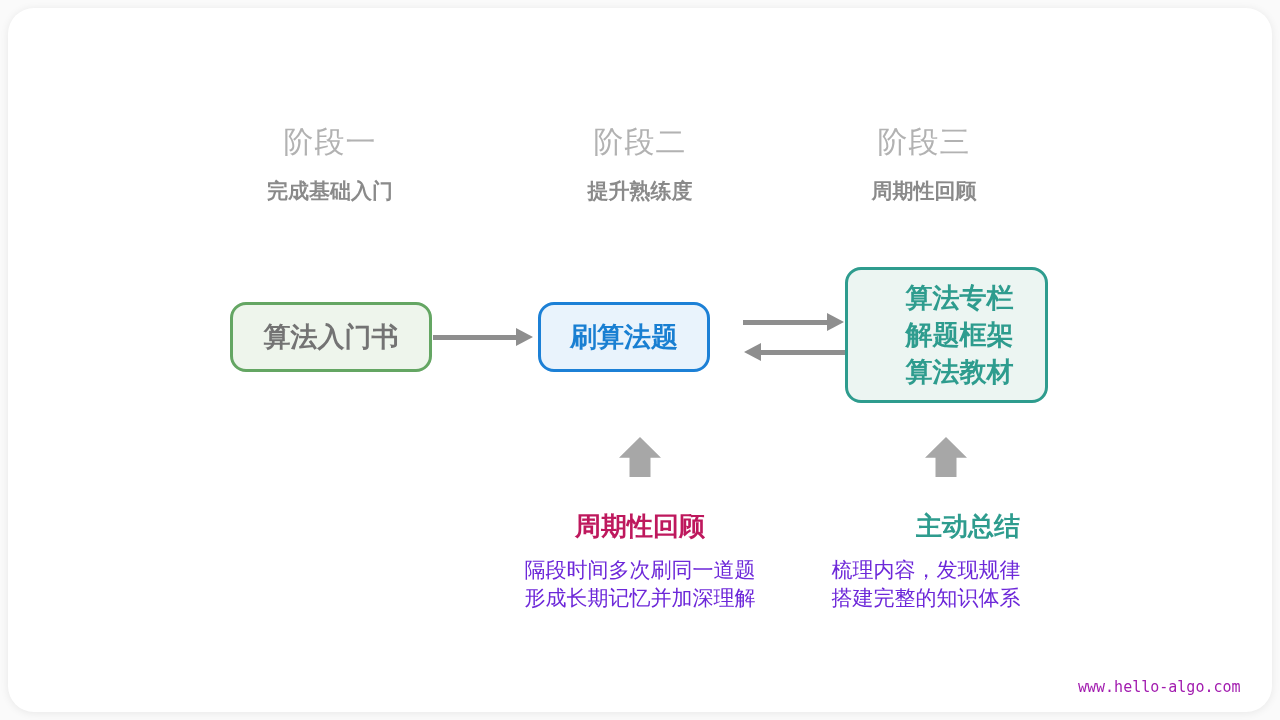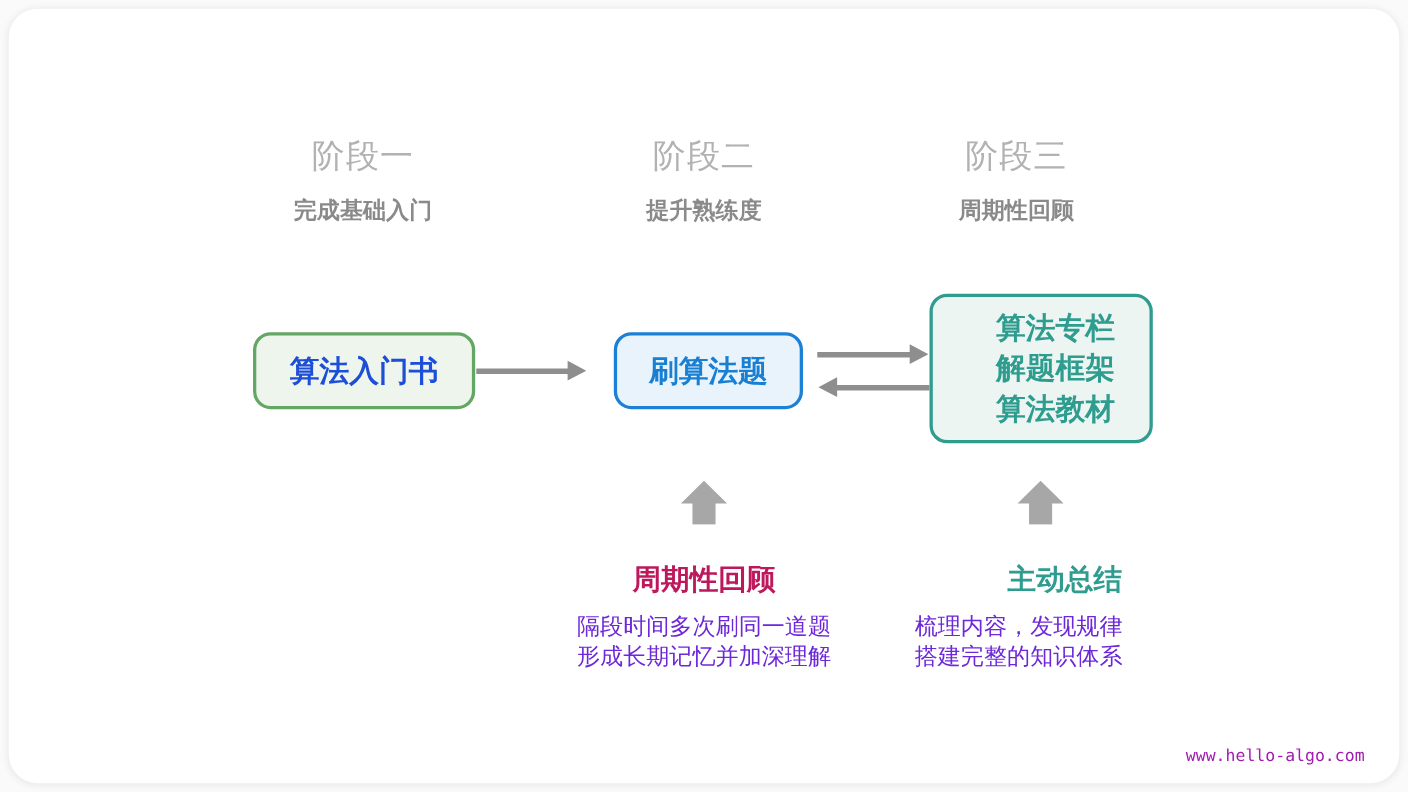--- a/index.html
+++ b/index.html
@@ -49,21 +49,21 @@
     align-items: center;
     justify-content: center;
     text-align: center;
   }
   .node .node-line {
     font-weight: bold;
     font-size: 27px;
     line-height: 37px;
     white-space: nowrap;
   }
-  .node.green { border-color: #64a663; background: #eef5ec; color: #1d4ed8; }
+  .node.green { border-color: #64a663; background: #eef5ec; color: #737373; }
   .node.blue  { border-color: #1c80d6; background: #e9f3fc; color: #197fd2; }
   .node.teal  { border-color: #2e9c8e; background: #ecf5f2; color: #2e9c8e; }
 
   .h-arrow { position: absolute; height: 18px; }
   .h-arrow .shaft {
     position: absolute;
     top: 6.5px;
     height: 5px;
     background: #8e8e8e;
   }
@@ -130,21 +130,21 @@
     <div class="stage-subtitle">提升熟练度</div>
   </div>
   <div class="stage-header" style="left:764px; top:122px;">
     <div class="stage-title">阶段三</div>
     <div class="stage-subtitle">周期性回顾</div>
   </div>
 
   <div class="node green" style="left:230px; top:302px; width:202px; height:70px;">
     <div class="node-line">算法入门书</div>
   </div>
-  <div class="node blue" style="left:558px; top:302px; width:172px; height:70px;">
+  <div class="node blue" style="left:538px; top:302px; width:172px; height:70px;">
     <div class="node-line">刷算法题</div>
   </div>
   <div class="node teal" style="left:845px; top:267px; width:203px; height:136px;padding-left:26px;">
     <div class="node-line">算法专栏</div>
     <div class="node-line">解题框架</div>
     <div class="node-line">算法教材</div>
   </div>
 
   <div class="h-arrow to-right" style="left:433px; top:328px; width:100px;">
     <div class="shaft"></div>

